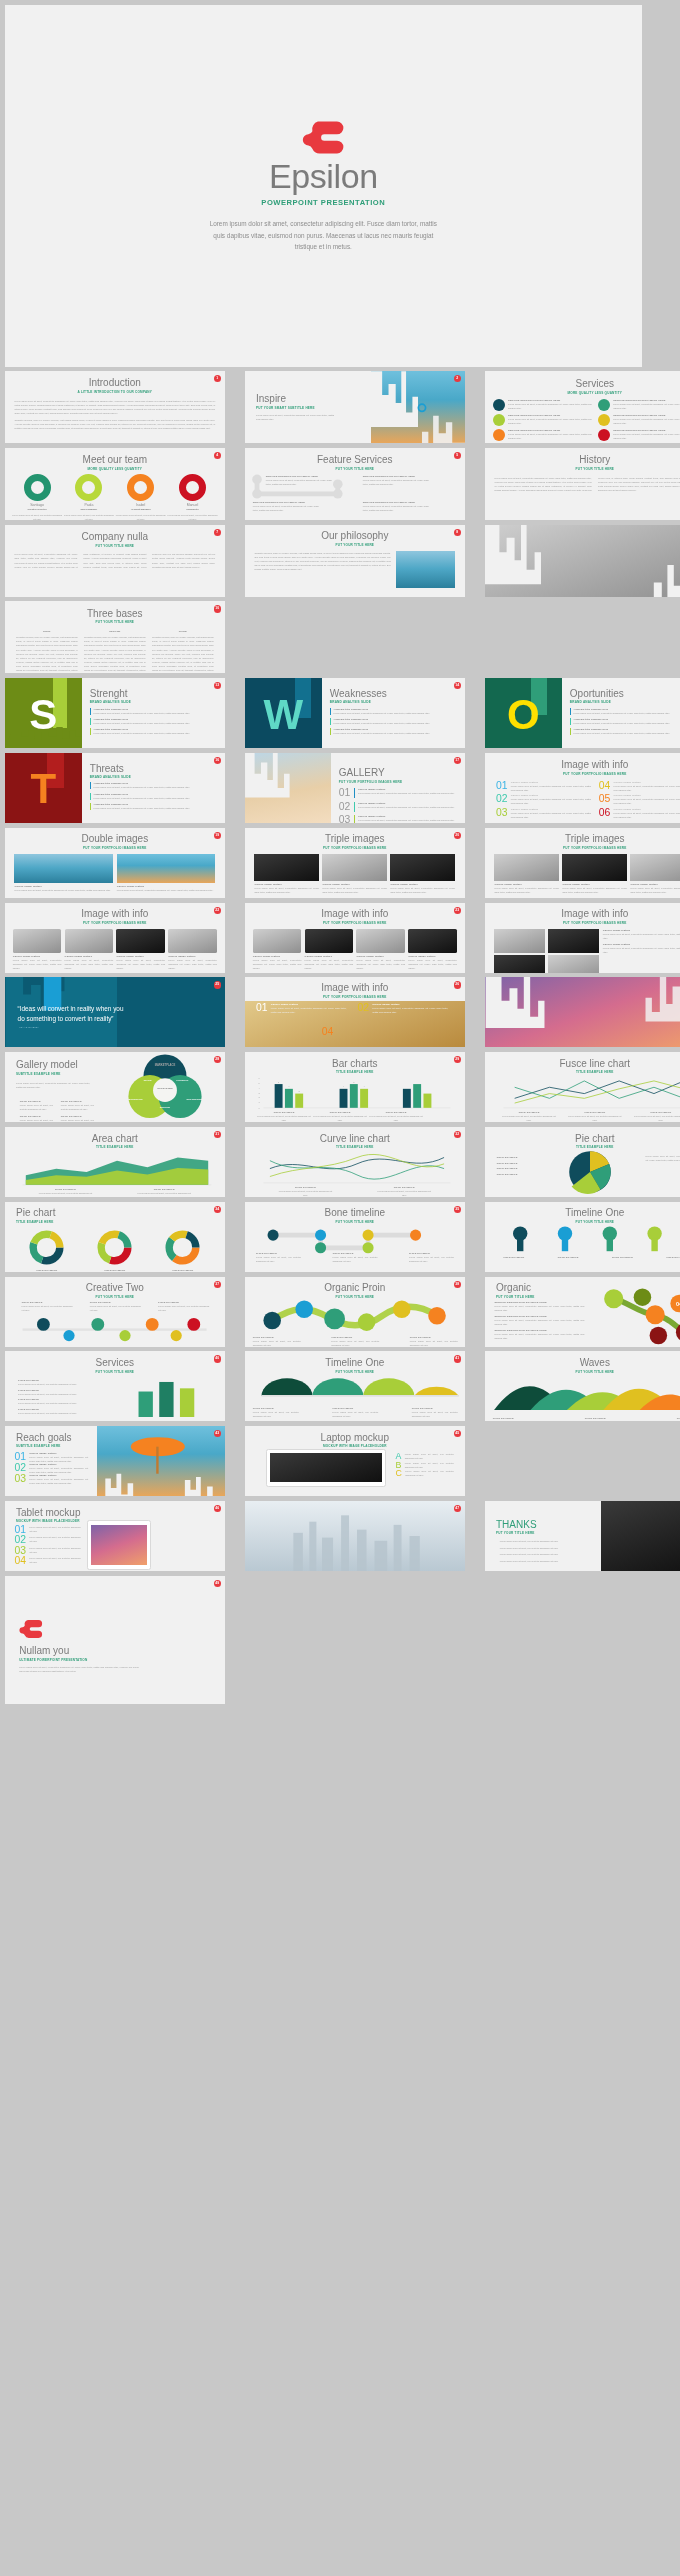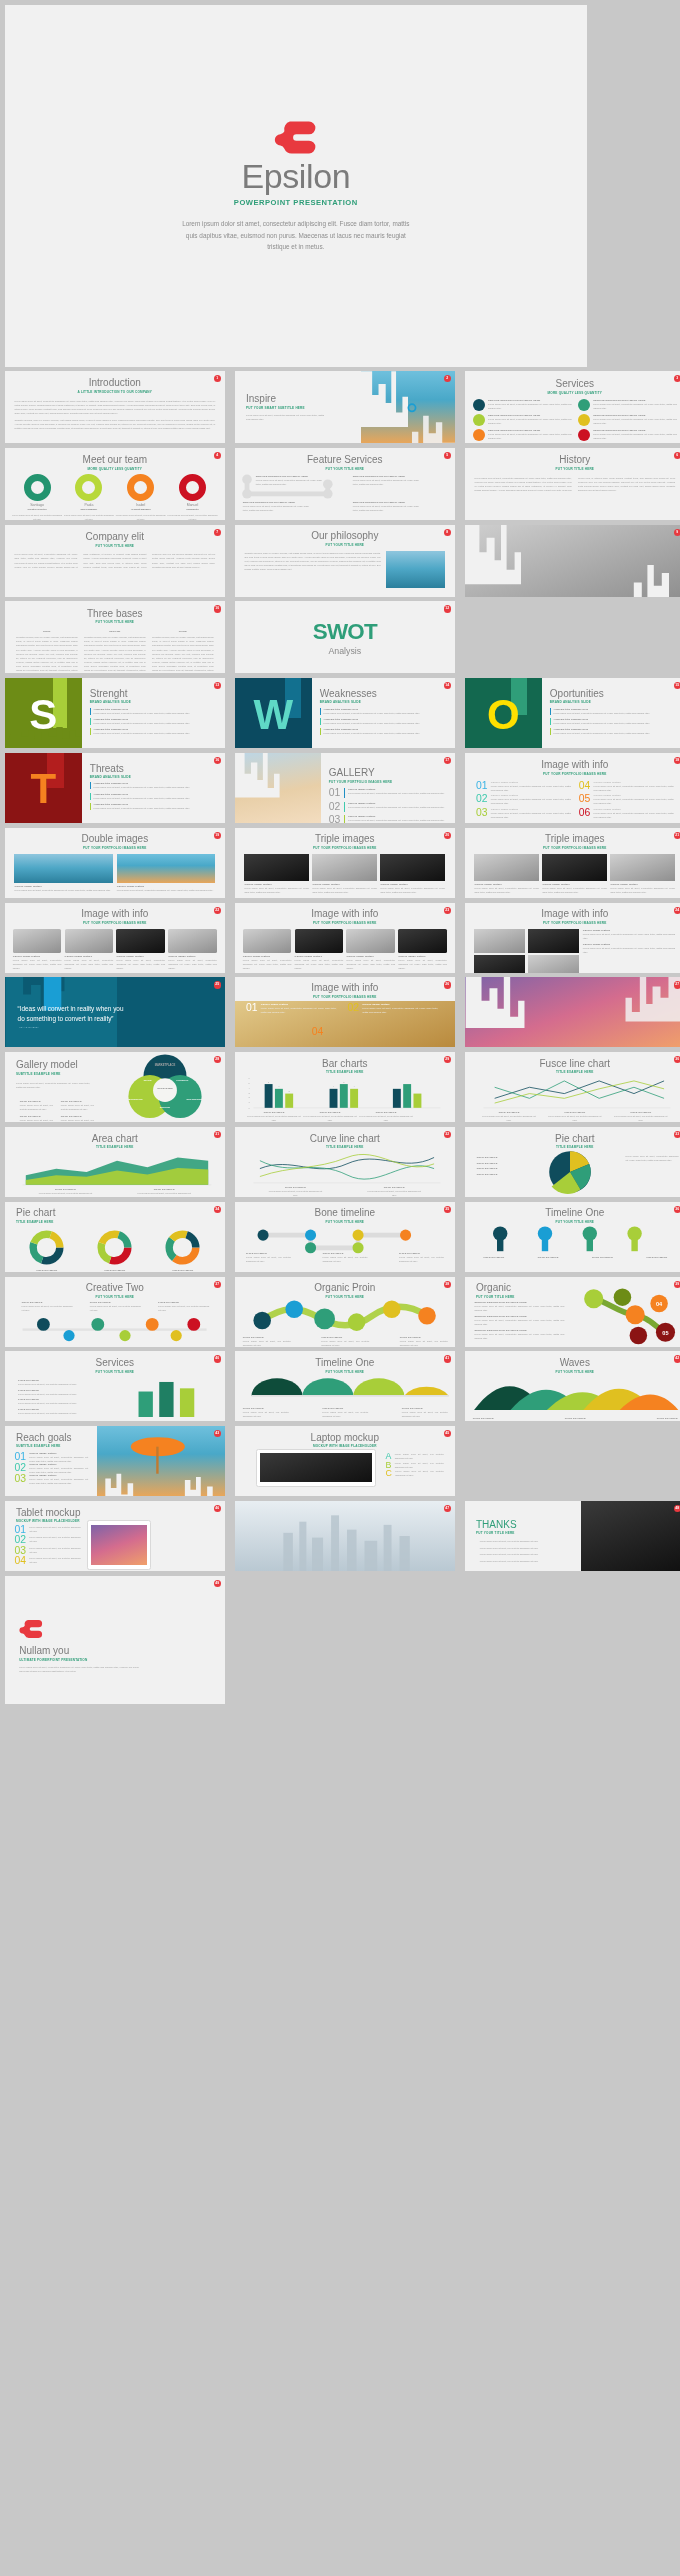--- a/index.html
+++ b/index.html
@@ -7,32 +7,32 @@
   body {
     width:680px; height:2576px;
     font-family:"Liberation Sans", sans-serif;
     color:#6b6b6b;
     position:relative;
     overflow:hidden;
   }
 
   
   .hero {
-    position:absolute; left:4.8px; top:4.8px; width:582px; height:362px;
+    position:absolute; left:4.8px; top:4.8px; width:637px; height:362px;
     background:#f1f1f1;
     display:flex; flex-direction:column; align-items:center; justify-content:center;
   }
   .logo-mark { width:43px; height:35px; position:relative; margin-bottom:4.8px; }
   .hero-title { font-size:34px; font-weight:400; color:#7b7b7b; letter-spacing:-0.4px; line-height:1.05; }
   .hero-sub { font-size:7.6px; font-weight:bold; color:#2f9e79; letter-spacing:0.5px; margin-top:3.2px; }
   .hero-body { font-size:6.4px; color:#8e8e8e; text-align:center; width:240px; line-height:1.75; margin-top:11.2px; }
 
   
   .grid { position:absolute; left:4.8px; top:371px; width:671px; }
-  .row { display:flex; gap:10px; margin-bottom:4.8px; }
+  .row { display:flex; gap:20px; margin-bottom:4.8px; }
   .slide {
     width:220px; height:auto; background:#f1f1f1;
     position:relative; overflow:hidden; flex:0 0 220px;
   }
   .slide.h-a { height:72px; }
   .slide.h-b { height:70px; }
 
   .badge {
     position:absolute; right:4px; top:4px; width:7.2px; height:7.2px;
     border-radius:50%; background:#e8393f; color:#fff;
@@ -275,21 +275,21 @@
         <div class="s-sub">PUT YOUR TITLE HERE</div>
         <div class="lorem" style="margin-top:4.8px;columns:2;column-gap:6.4px">Lorem ipsum dolor sit amet, consectetur adipiscing elit. Fusce diam tortor, mattis quis dapibus vitae, euismod non purus. Maecenas ut lacus nec mauris feugiat tristique et in metus. Duis congue eros vel lectus semper semper. Nullam finibus nisl ut ligula vestibulum, ut semper ex suscipit. Cras fringilla suscipit cursus. Aenean accumsan malesuada hendrerit. Morbi id amet dolor ante. Duis quis viverra urna, in ultricies diam. Morbi sodales volutpat tellus, quis aliquam urna cursus sit. Proin commodo arcu nec nisi rhoncus dapibus. Praesent nec elit non metus mollis placerat. Vivamus porta pulvinar iaculis. Donec augue arcu, volutpat nec risus eget, finibus lacinia ligula. Curabitur bibendum arcu sit amet lacinia posuere.</div>
       </div>
     </div>
   </div>
 
   <div class="row">
     <div class="slide h-a">
       <span class="badge">7</span>
       <div class="pad">
-        <div class="s-title">Company elit</div>
+        <div class="s-title">Company nulla</div>
         <div class="s-sub">PUT YOUR TITLE HERE</div>
         <div class="lorem" style="margin-top:4.8px;columns:3;column-gap:5.6px">Lorem ipsum dolor sit amet, consectetur adipiscing elit. Fusce diam tortor, mattis quis dapibus vitae, euismod non purus. Maecenas ut lacus nec mauris feugiat tristique et in metus. Duis congue eros vel lectus semper semper. Nullam finibus nisl ut ligula vestibulum, ut semper ex suscipit. Cras fringilla suscipit cursus. Aenean accumsan malesuada hendrerit. Morbi id amet dolor ante. Duis quis viverra urna, in ultricies diam. Morbi sodales volutpat tellus, quis aliquam urna cursus sit. Proin commodo arcu nec nisi rhoncus dapibus. Praesent nec elit non metus mollis placerat. Vivamus porta pulvinar iaculis. Donec augue arcu, volutpat nec risus eget, finibus lacinia ligula. Curabitur bibendum arcu sit amet lacinia posuere.</div>
       </div>
     </div>
 
     <div class="slide h-a">
       <span class="badge">8</span>
       <div style="padding-top:5.6px">
         <div class="s-title">Our philosophy</div>
         <div class="s-sub">PUT YOUR TITLE HERE</div>
@@ -326,27 +326,20 @@
           <div class="lorem" style="margin-top:2.4px">Curabitur rhoncus, diam vel congue pulvinar, erat massa lacinia purus, in laoreet purus massa in nunc. Phasellus finibus malesuada lobortis. Sed quis tellus id nulla mollis iaculis. Nam nec auctor arcu. Aenean molestie lacus id urna accumsan, a rhoncus orci rhoncus. Fusce orci velit, euismod quis pulvinar ac, ultrices vel dui. Praesent commodo, odio ac ullamcorper eleifend, magna metus euismod elit, in porttitor urna nisl id nulla. Donec accumsan egestas nulla, ut sollicitudin nulla lacinia ac. Pellentesque felis est, tincidunt et suscipit id, rutrum at odio. Sed fringilla porttitor ipsum. Morbi cursus massa eget.</div>
         </div>
         <div style="flex:1">
           <div class="mini-h" style="text-align:center">THIRD</div>
           <div class="lorem" style="margin-top:2.4px">Curabitur rhoncus, diam vel congue pulvinar, erat massa lacinia purus, in laoreet purus massa in nunc. Phasellus finibus malesuada lobortis. Sed quis tellus id nulla mollis iaculis. Nam nec auctor arcu. Aenean molestie lacus id urna accumsan, a rhoncus orci rhoncus. Fusce orci velit, euismod quis pulvinar ac, ultrices vel dui. Praesent commodo, odio ac ullamcorper eleifend, magna metus euismod elit, in porttitor urna nisl id nulla. Donec accumsan egestas nulla, ut sollicitudin nulla lacinia ac. Pellentesque felis est, tincidunt et suscipit id, rutrum at odio. Sed fringilla porttitor ipsum. Morbi cursus massa eget.</div>
         </div>
       </div>
     </div>
 
 
-    <div class="slide h-a">
-      <span class="badge">12</span>
-      <div class="center-col">
-        <div style="font-size:22.4px;font-weight:bold;color:#2f9e79;letter-spacing:-0.8px">SWOT</div>
-        <div style="font-size:8.8px;color:#8a8a8a;margin-top:0.8px">Analysis</div>
-      </div>
-    </div>
   </div>
 
   <div class="row">
     <div class="slide h-b">
       <span class="badge">13</span>
       <div class="swot-wrap">
         <div class="swot-art" style="background:#6d8c16">
           <div style="position:absolute;left:48px;top:0;width:14.4px;height:50px;background:#a8ce39"></div>
           <svg viewBox="0 0 96 26" width="77" height="21" style="position:absolute;left:0;bottom:0">
             <path d="M0 26 h96 v-14 h-8 v-8 h-7 v10 h-9 v-14 h-8 v12 h-10 v-6 h-8 v10 h-9 v-12 h-8 v8 h-9 v-6 h-12 Z" fill="#6d8c16"></path>

